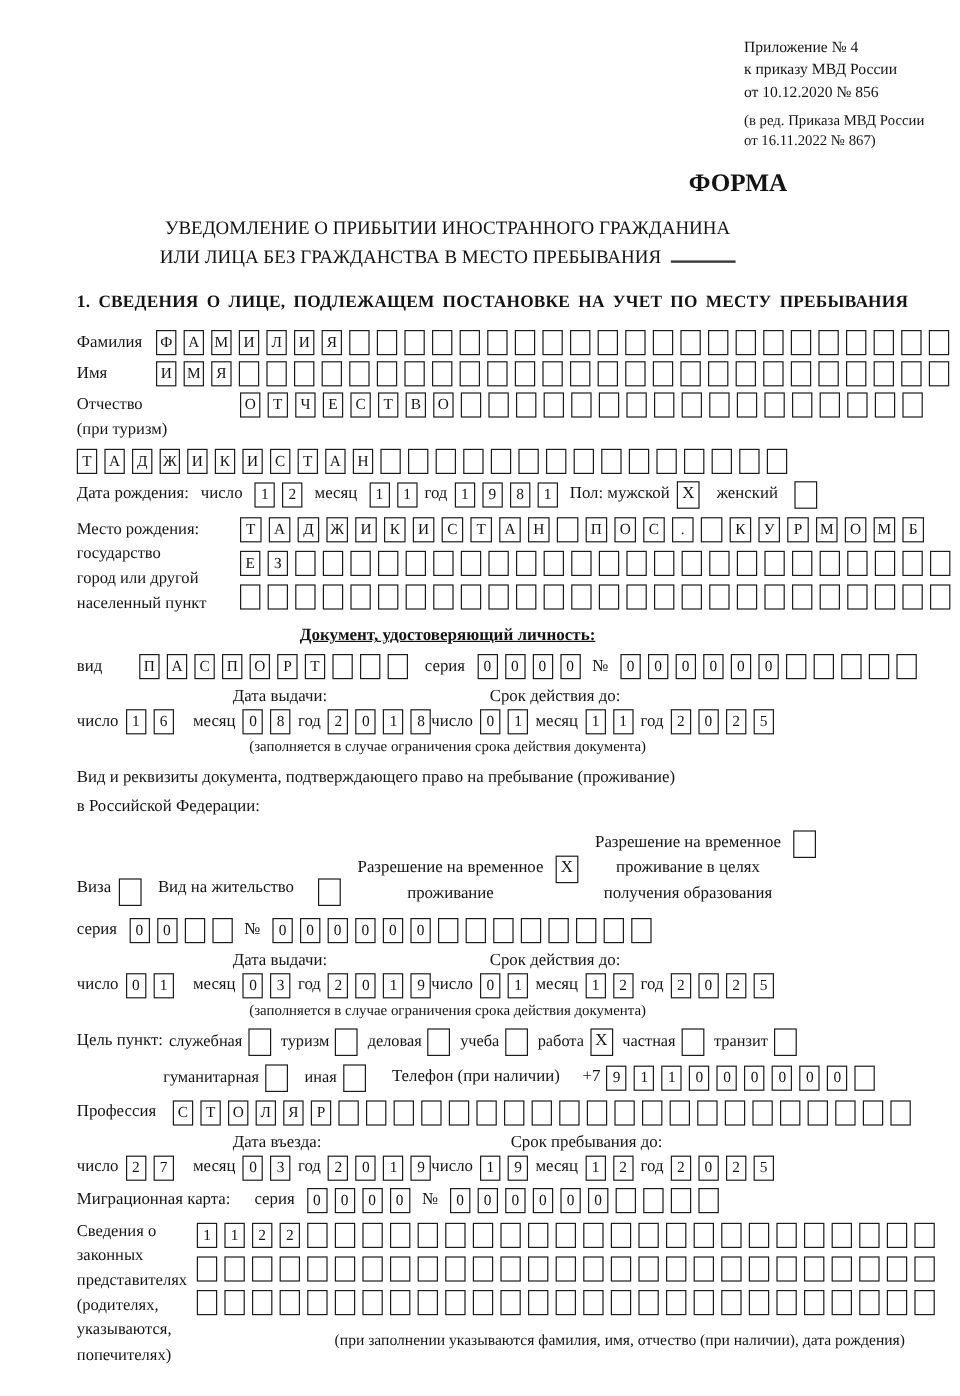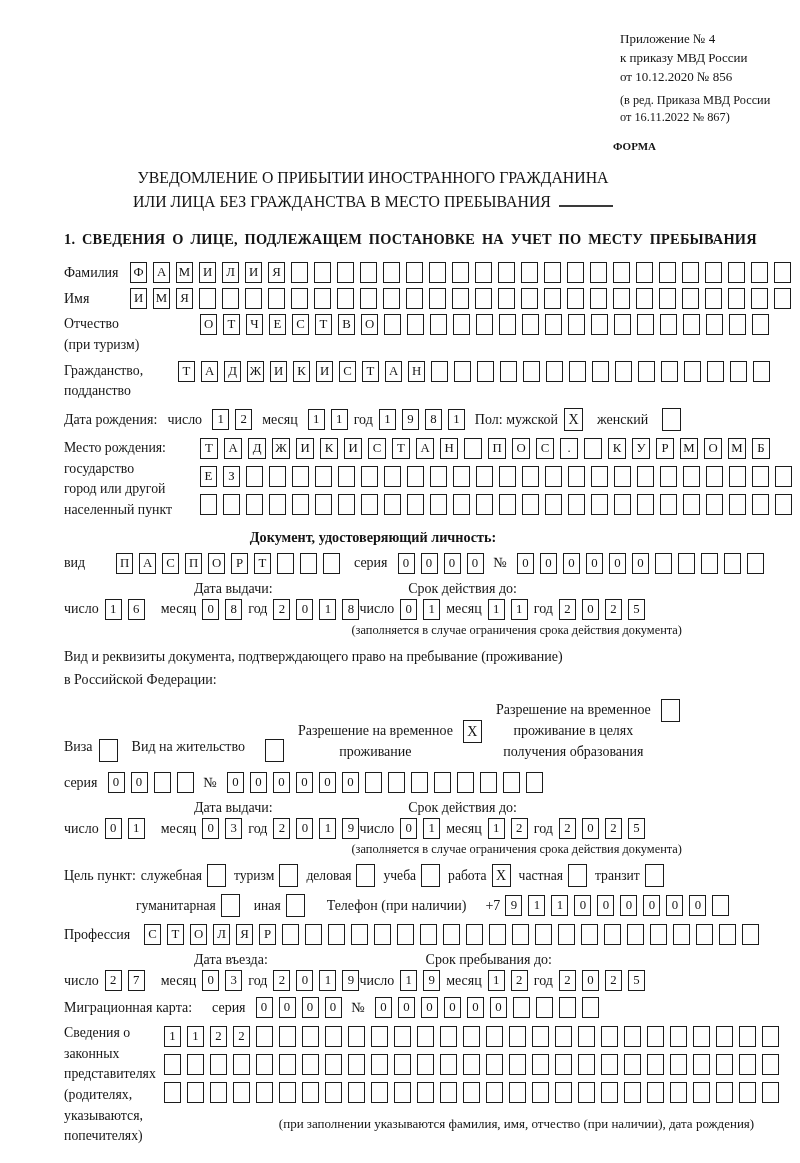--- a/index.html
+++ b/index.html
@@ -8,21 +8,21 @@
     width:800px; height:1163px; overflow:hidden;
     background:#ffffff; color:#141414;
     font-family:"Liberation Serif","DejaVu Serif",serif;
     font-size:14px;
   }
   .page { padding:30px 10px 0 64px; width:692px; }
 
   
   .hdr { margin-left:556px; width:180px; font-size:13px; line-height:1.45; }
   .hdr .rev { font-size:12.3px; margin-top:5px; line-height:1.4; }
-  .form-word { text-align:right; padding-right:26px; font-weight:bold; font-size:11px; margin-top:14px; }
+  .form-word { text-align:right; padding-right:26px; font-weight:bold; font-size:21px; margin-top:14px; }
 
   
   .title { text-align:center; font-weight:normal; font-size:15.8px; line-height:1.5; margin-top:14px; white-space:nowrap; }
   .blank-line { display:inline-block; width:54px; border-bottom:2px solid #3a3a3a; height:14px; margin-left:8px; }
 
   .sec-heading { font-weight:bold; font-size:14.4px; margin:18px 0 14px; letter-spacing:0.2px; word-spacing:3px; white-space:nowrap; }
 
   
   .row { display:flex; align-items:center; margin-bottom:5px; white-space:nowrap; }
   .row.top { align-items:flex-start; }
@@ -40,29 +40,29 @@
   .cellcol { display:flex; flex-direction:column; gap:7px; }
 
   .checkbox {
     width:19px; height:23px; border:1.6px solid #1c1c1c; background:#fff;
     display:inline-flex; align-items:center; justify-content:center;
     font-size:14px; flex:0 0 auto;
   }
 
   .gap6 { margin-left:6px; } .gap10 { margin-left:10px; } .gap14 { margin-left:14px; } .gap20 { margin-left:20px; }
 
-  .center-b { text-align:center; font-weight:bold; font-size:14.2px; margin:8px 0 7px; }
+  .center-b { text-align:center; font-weight:bold; font-size:14.2px; margin:8px 0 7px;text-decoration:underline; }
 
   .dual { display:flex; margin:7px 0 2px; white-space:nowrap; }
   .dual .dl { margin-left:130px; }
   .dual .dr { margin-left:auto; margin-right:165px; }
   .dates { display:flex; align-items:center; white-space:nowrap; margin-bottom:3px; }
   .dgroup { display:flex; align-items:center; gap:6px; }
   .dgroup.right { margin-left:auto; margin-right:52px; }
-  .note { text-align:right; font-size:12.4px; margin:1px 0 7px; }
+  .note { text-align:center; font-size:12.4px; margin:1px 0 7px; }
 
   .intro { line-height:1.65; margin-top:4px; }
   .optrow { display:flex; align-items:flex-end; gap:14px; margin:8px 0 10px; white-space:nowrap; }
   .optrow .obox { display:flex; align-items:flex-start; gap:10px; }
   .optlabel2 { text-align:center; line-height:1.5; }
 
   .purpose { display:flex; align-items:center; gap:5px; margin-bottom:7px; white-space:nowrap; font-size:13.6px; }
   .purpose .checkbox { margin-right:3px; }
   .indent { margin-left:72px; }
 
@@ -190,24 +190,20 @@
         <span class="cell"></span>
         <span class="cell"></span>
         <span class="cell"></span>
         <span class="cell"></span>
         <span class="cell"></span>
         <span class="cell"></span>
       </span>
   </div>
 
   <div class="row top">
-    <span class="lbl w114 mlbl">
-      <div>Гражданство,</div>
-      <div>подданство</div>
-    </span>
     <span class="cells">
         <span class="cell">Т</span>
         <span class="cell">А</span>
         <span class="cell">Д</span>
         <span class="cell">Ж</span>
         <span class="cell">И</span>
         <span class="cell">К</span>
         <span class="cell">И</span>
         <span class="cell">С</span>
         <span class="cell">Т</span>

